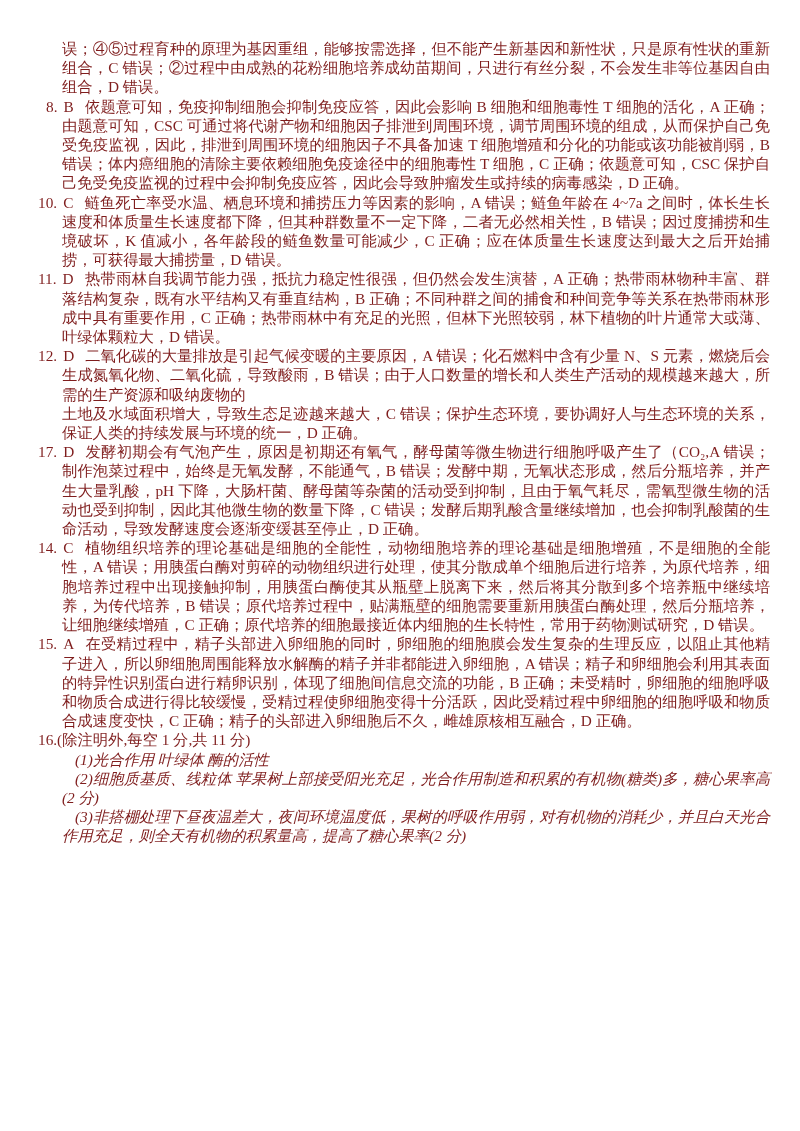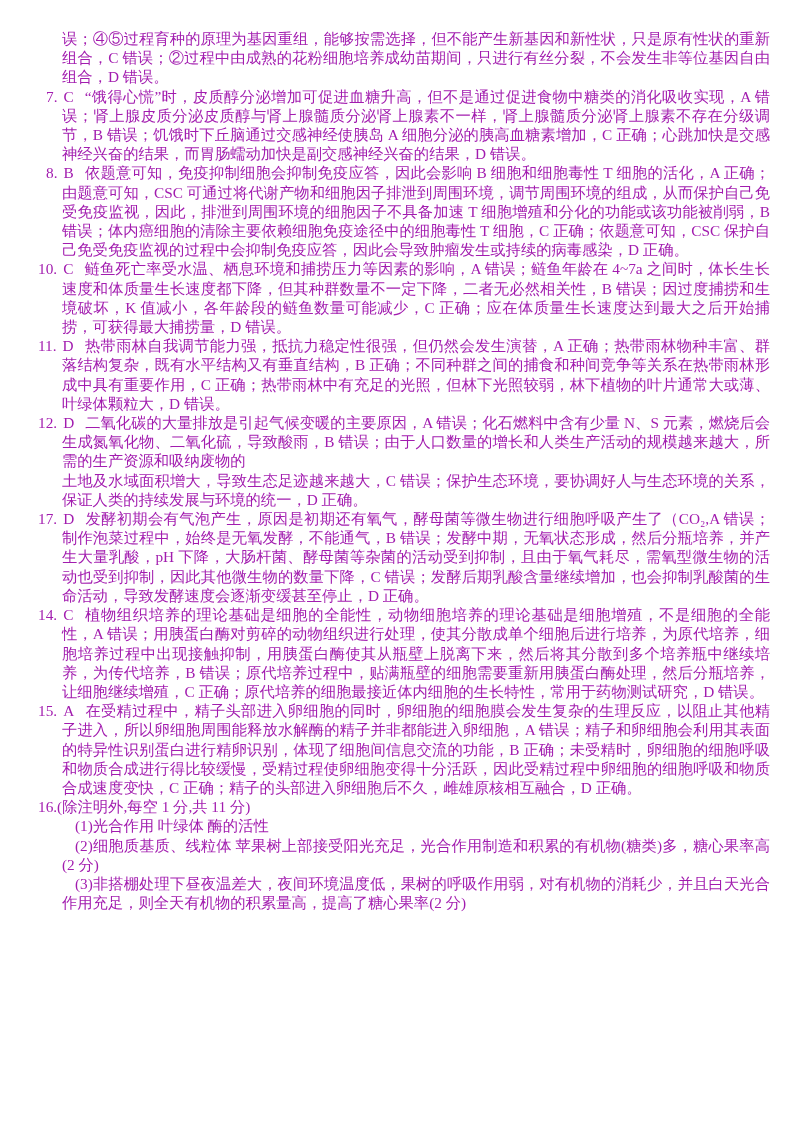--- a/index.html
+++ b/index.html
@@ -2,52 +2,49 @@
 <html><head>
 <meta charset="utf-8">
 <style>
   html, body { margin: 0; padding: 0; background: #ffffff; }
   .page {
     position: relative;
     width: 800px;
     height: 1131px;
     background: #ffffff;
     box-sizing: border-box;
-    padding: 29px 30px 0 38px;
+    padding: 39px 30px 0 38px;
     font-family: "Liberation Serif", "DejaVu Serif", serif;
     font-size: 15.3px;
     line-height: 19.2px;
-    color: #a21caf;
+    color: #7f1d1d;
     overflow: hidden;
   }
   .para {
     margin: 0;
     text-align: justify;
     text-justify: inter-ideograph;
   }
   
   .cont { padding-left: 24px; }
   
   .item { padding-left: 24px; text-indent: -24px; }
   .num { margin-right: 6px; }
   .num-1 { margin-left: 8px; }   
   .ans { margin-right: 11px; }
   
-  .sub { margin-left: 24px; text-indent: 13px; }
+  .sub { margin-left: 24px; text-indent: 13px; font-style: italic; }
 </style>
 </head>
 <body>
 
 <div class="page">
 
   <p class="para cont">误；④⑤过程育种的原理为基因重组，能够按需选择，但不能产生新基因和新性状，只是原有性状的重新组合，C 错误；②过程中由成熟的花粉细胞培养成幼苗期间，只进行有丝分裂，不会发生非等位基因自由组合，D 错误。</p>
 
-  <p class="para item">
-    <span class="num num-1">7.</span><span class="ans">C</span><span>“饿得心慌”时，皮质醇分泌增加可促进血糖升高，但不是通过促进食物中糖类的消化吸收实现，A 错误；肾上腺皮质分泌皮质醇与肾上腺髓质分泌肾上腺素不一样，肾上腺髓质分泌肾上腺素不存在分级调节，B 错误；饥饿时下丘脑通过交感神经使胰岛 A 细胞分泌的胰高血糖素增加，C 正确；心跳加快是交感神经兴奋的结果，而胃肠蠕动加快是副交感神经兴奋的结果，D 错误。</span>
-  </p>
 
   <p class="para item">
     <span class="num num-1">8.</span><span class="ans">B</span><span>依题意可知，免疫抑制细胞会抑制免疫应答，因此会影响 B 细胞和细胞毒性 T 细胞的活化，A 正确；由题意可知，CSC 可通过将代谢产物和细胞因子排泄到周围环境，调节周围环境的组成，从而保护自己免受免疫监视，因此，排泄到周围环境的细胞因子不具备加速 T 细胞增殖和分化的功能或该功能被削弱，B 错误；体内癌细胞的清除主要依赖细胞免疫途径中的细胞毒性 T 细胞，C 正确；依题意可知，CSC 保护自己免受免疫监视的过程中会抑制免疫应答，因此会导致肿瘤发生或持续的病毒感染，D 正确。</span>
   </p>
 
 
   <p class="para item">
     <span class="num">10.</span><span class="ans">C</span><span>鲢鱼死亡率受水温、栖息环境和捕捞压力等因素的影响，A 错误；鲢鱼年龄在 4~7a 之间时，体长生长速度和体质量生长速度都下降，但其种群数量不一定下降，二者无必然相关性，B 错误；因过度捕捞和生境破坏，K 值减小，各年龄段的鲢鱼数量可能减少，C 正确；应在体质量生长速度达到最大之后开始捕捞，可获得最大捕捞量，D 错误。</span>
   </p>
 

